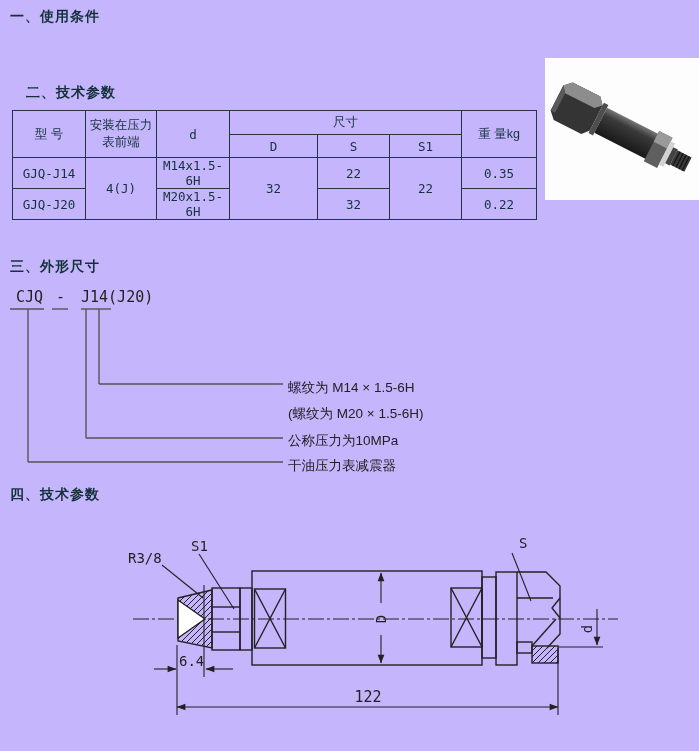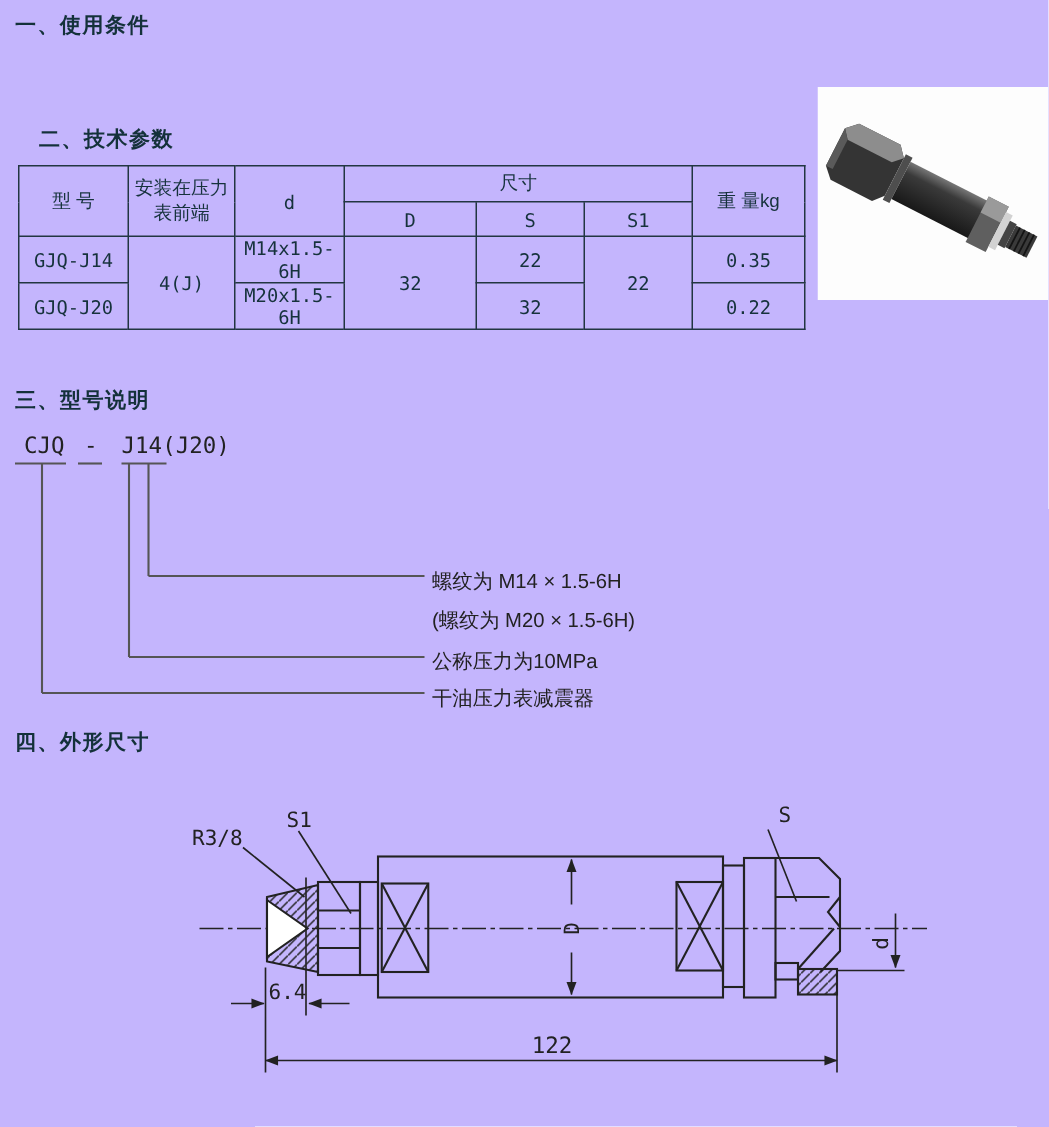--- a/index.html
+++ b/index.html
@@ -88,21 +88,21 @@
     </tr>
     <tr style="height:24px">
       <td class="mono">GJQ-J20</td>
       <td class="mono">M20x1.5-6H</td>
       <td class="mono">32</td>
       <td class="mono">0.22</td>
     </tr>
   </tbody>
     </table>
 
-  <div class="h" style="left:10px;top:258px;">三、型号说明</div>
+  <div class="h" style="left:10px;top:258px;">三、外形尺寸</div>
 
   <svg class="abs" style="left:0;top:280px;" width="500" height="200" viewBox="0 0 500 200">
     <g class="cad" font-size="15" fill="#333333">
       <text x="16" y="22">CJQ</text>
       <text x="56" y="22">-</text>
       <text x="81" y="22">J14(J20)</text>
     </g>
     <g stroke="#555555" stroke-width="1.4">
       <line x1="10" y1="29" x2="44" y2="29"></line>
       <line x1="52" y1="29" x2="68" y2="29"></line>
@@ -115,21 +115,21 @@
       <line x1="28" y1="182" x2="283" y2="182"></line>
     </g>
     <g class="cjk" font-size="13.5">
       <text x="288" y="112">螺纹为 M14 × 1.5-6H</text>
       <text x="288" y="138">(螺纹为 M20 × 1.5-6H)</text>
       <text x="288" y="165">公称压力为10MPa</text>
       <text x="288" y="190">干油压力表减震器</text>
     </g>
   </svg>
 
-  <div class="h" style="left:10px;top:486px;">四、外形尺寸</div>
+  <div class="h" style="left:10px;top:486px;">四、技术参数</div>
 
   <svg class="abs" style="left:0;top:505px;" width="699" height="246" viewBox="0 0 699 246">
     <defs>
       <pattern id="hatch" patternUnits="userSpaceOnUse" width="6" height="6">
         <path d="M0,6 L6,0" stroke="#222222" stroke-width="1"></path>
       </pattern>
       <marker id="arr" viewBox="0 0 10 10" refX="9.5" refY="5" markerWidth="10" markerHeight="8" orient="auto-start-reverse">
         <path d="M0,1.2 L10,5 L0,8.8 Z" fill="#222222"></path>
       </marker>
     </defs>

